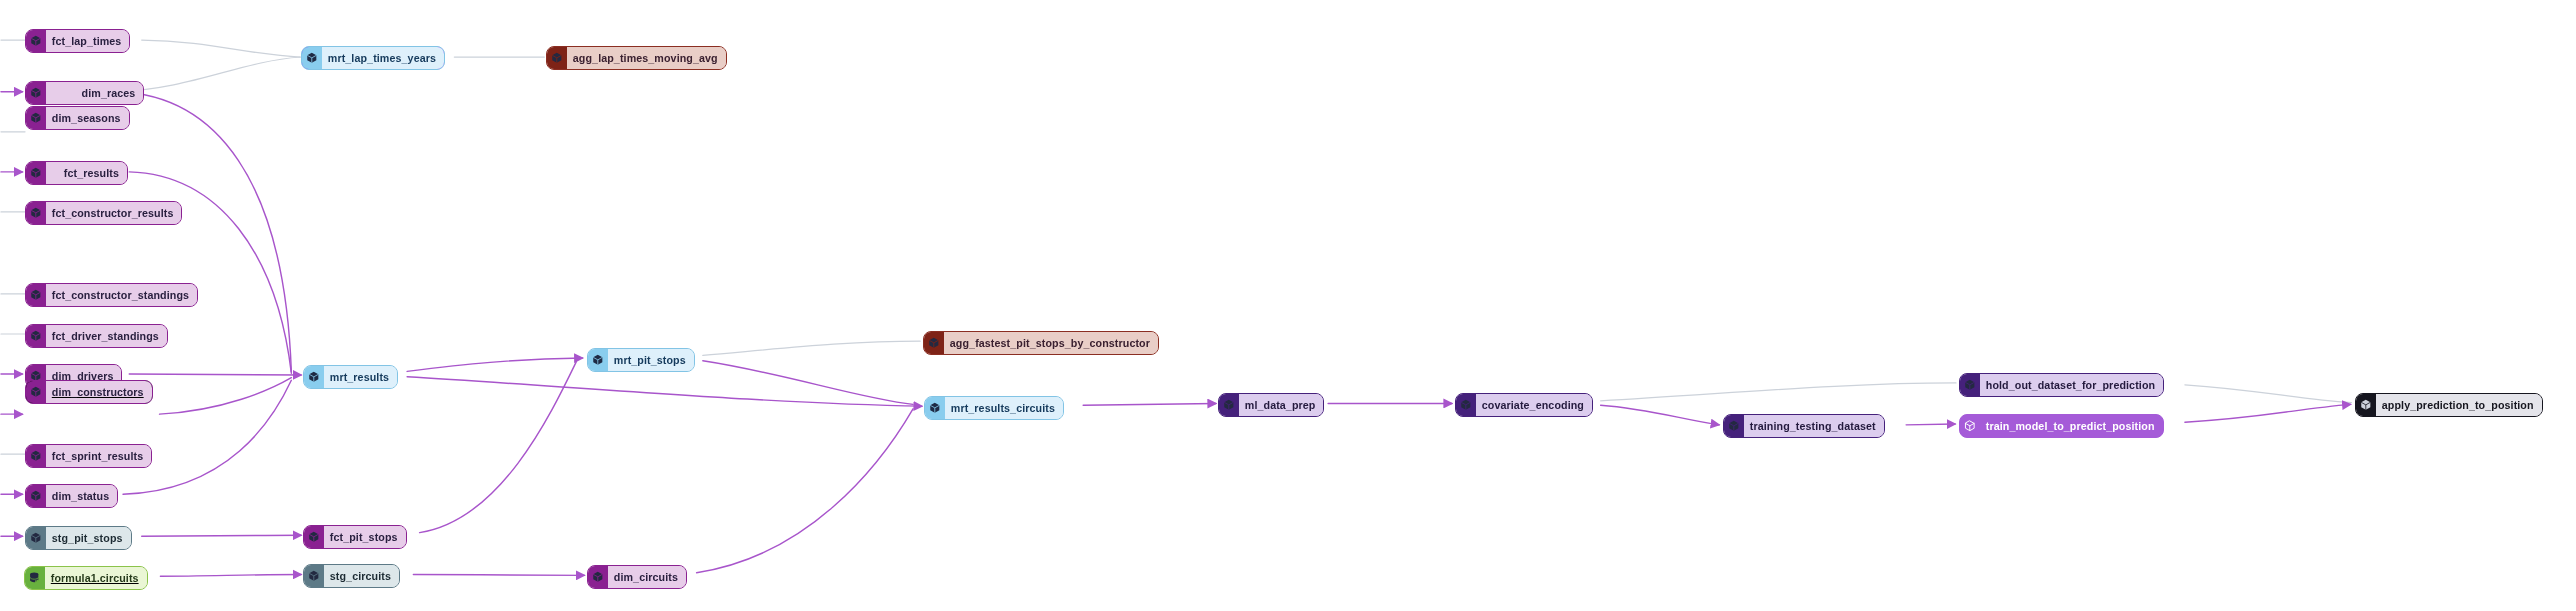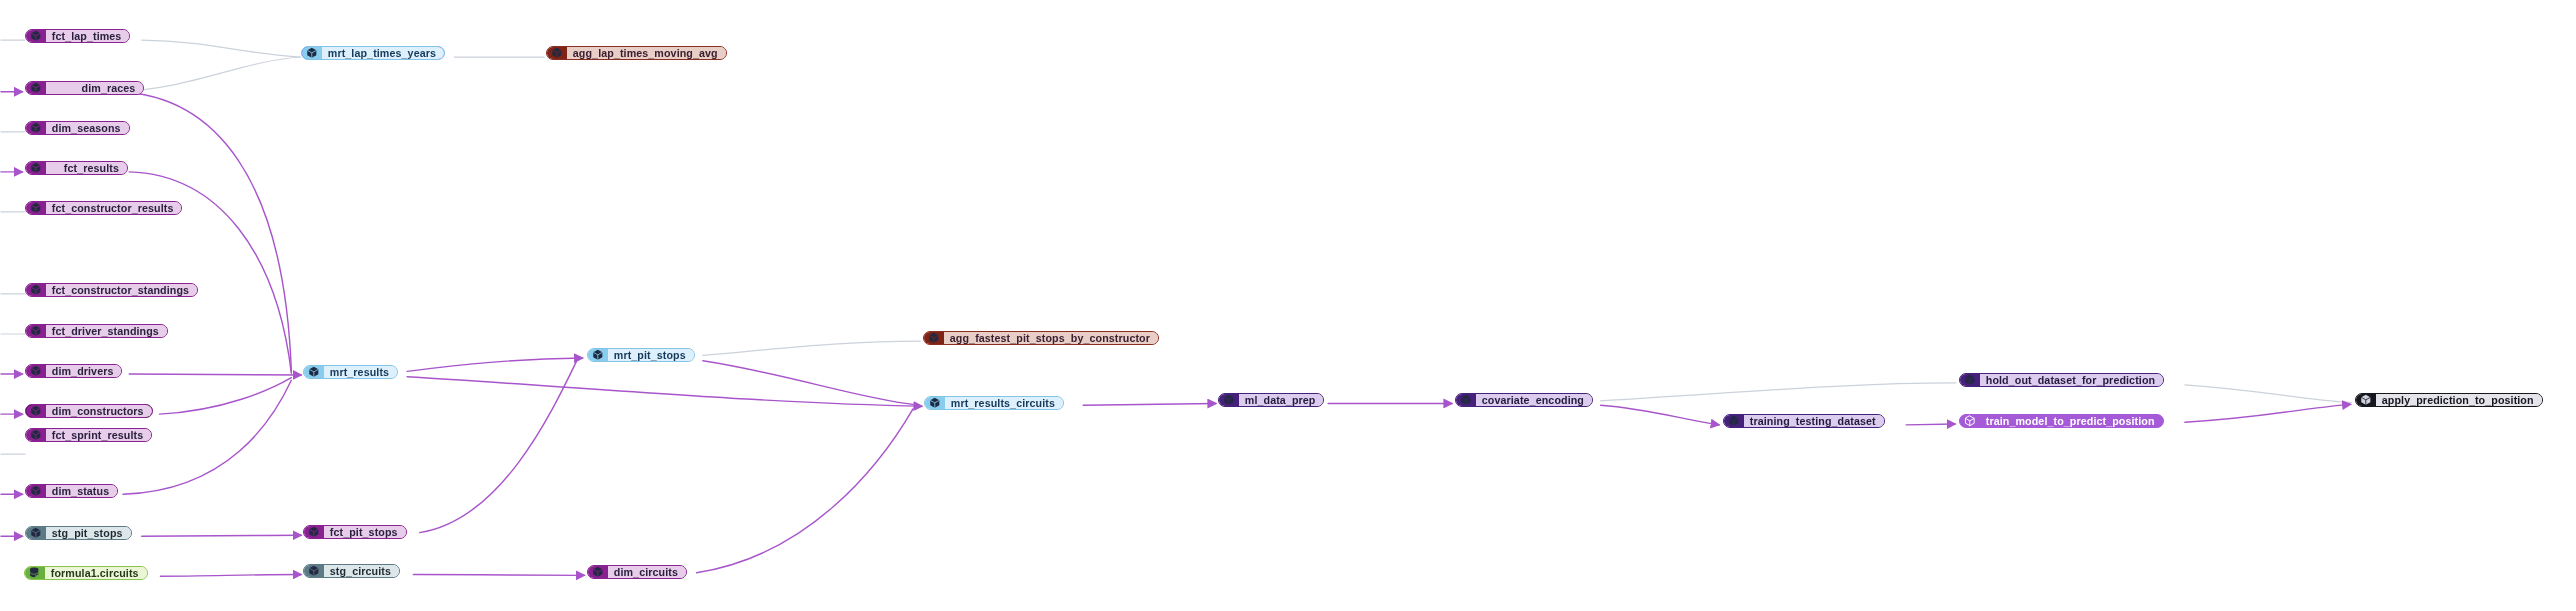--- a/index.html
+++ b/index.html
@@ -1,20 +1,20 @@
 <!DOCTYPE html>
 <html style="font-size:14.3px"><head>
 <meta charset="utf-8">
 <style>
   html,body{margin:0;padding:0;background:#ffffff;}
   .canvas{position:relative;overflow:hidden;background:#ffffff;}
   svg.edges{position:absolute;left:0;top:0;display:block;}
   .nodes-layer{position:absolute;left:0;top:0;width:100%;height:100%;}
   .node{
-    position:absolute;display:flex;align-items:stretch;height:14px;
+    position:absolute;display:flex;align-items:stretch;height:24px;
     border-radius:8px;border:1.8px solid;box-sizing:border-box;overflow:hidden;
     cursor:pointer;background:#fff;
   }
   .node .icon{width:19.6px;flex:none;display:flex;align-items:center;justify-content:center;}
   .node .label{
     display:flex;align-items:center;padding:0 8px 0 6.2px;white-space:nowrap;
     font-family:"Liberation Sans",sans-serif;font-size:10.7px;font-weight:700;letter-spacing:0.1px;
   }
 </style>
 </head>
@@ -76,21 +76,21 @@
       </div>
       <div class="node" style="left: 25px; top: 81px; border-color: rgb(138, 33, 145); background: rgb(231, 205, 233);">
         <span class="icon" style="background: rgb(138, 33, 145);">
           <svg viewBox="0 0 24 24" width="11.6" height="11.6">
             <path d="M12 1.7 L21.4 6.9 V17.1 L12 22.3 L2.6 17.1 V6.9 Z" fill="#232941"></path>
             <path d="M2.6 6.9 L12 12.1 L21.4 6.9 M12 12.1 V22.3" stroke="#8a2191" stroke-width="1.7" fill="none"></path>
           </svg>
         </span>
         <span class="label" style="color: rgb(42, 32, 64); background: rgb(231, 205, 233); padding-left: 36px;">dim_races</span>
       </div>
-      <div class="node" style="left: 25px; top: 121px; border-color: rgb(138, 33, 145); background: rgb(231, 205, 233);">
+      <div class="node" style="left: 25px; top: 106px; border-color: rgb(138, 33, 145); background: rgb(231, 205, 233);">
         <span class="icon" style="background: rgb(138, 33, 145);">
           <svg viewBox="0 0 24 24" width="11.6" height="11.6">
             <path d="M12 1.7 L21.4 6.9 V17.1 L12 22.3 L2.6 17.1 V6.9 Z" fill="#232941"></path>
             <path d="M2.6 6.9 L12 12.1 L21.4 6.9 M12 12.1 V22.3" stroke="#8a2191" stroke-width="1.7" fill="none"></path>
           </svg>
         </span>
         <span class="label" style="color: rgb(42, 32, 64); background: rgb(231, 205, 233);">dim_seasons</span>
       </div>
       <div class="node" style="left: 25px; top: 161px; border-color: rgb(138, 33, 145); background: rgb(231, 205, 233); gap: 12px;">
         <span class="icon" style="background: rgb(138, 33, 145);">
@@ -130,30 +130,30 @@
       </div>
       <div class="node" style="left: 25px; top: 364px; border-color: rgb(138, 33, 145); background: rgb(231, 205, 233);">
         <span class="icon" style="background: rgb(138, 33, 145);">
           <svg viewBox="0 0 24 24" width="11.6" height="11.6">
             <path d="M12 1.7 L21.4 6.9 V17.1 L12 22.3 L2.6 17.1 V6.9 Z" fill="#232941"></path>
             <path d="M2.6 6.9 L12 12.1 L21.4 6.9 M12 12.1 V22.3" stroke="#8a2191" stroke-width="1.7" fill="none"></path>
           </svg>
         </span>
         <span class="label" style="color: rgb(42, 32, 64); background: rgb(231, 205, 233);">dim_drivers</span>
       </div>
-      <div class="node" style="left: 25px; top: 404px; border-color: rgb(138, 33, 145); background: #000000;">
+      <div class="node" style="left: 25px; top: 380px; border-color: rgb(138, 33, 145); background: #000000; text-decoration: underline;">
         <span class="icon" style="background: rgb(138, 33, 145);">
           <svg viewBox="0 0 24 24" width="11.6" height="11.6">
             <path d="M12 1.7 L21.4 6.9 V17.1 L12 22.3 L2.6 17.1 V6.9 Z" fill="#232941"></path>
             <path d="M2.6 6.9 L12 12.1 L21.4 6.9 M12 12.1 V22.3" stroke="#8a2191" stroke-width="1.7" fill="none"></path>
           </svg>
         </span>
         <span class="label" style="color: rgb(42, 32, 64); background: rgb(231, 205, 233);">dim_constructors</span>
       </div>
-      <div class="node" style="left: 25px; top: 428px; border-color: rgb(138, 33, 145); background: rgb(231, 205, 233);">
+      <div class="node" style="left: 25px; top: 444px; border-color: rgb(138, 33, 145); background: rgb(231, 205, 233);">
         <span class="icon" style="background: rgb(138, 33, 145);">
           <svg viewBox="0 0 24 24" width="11.6" height="11.6">
             <path d="M12 1.7 L21.4 6.9 V17.1 L12 22.3 L2.6 17.1 V6.9 Z" fill="#232941"></path>
             <path d="M2.6 6.9 L12 12.1 L21.4 6.9 M12 12.1 V22.3" stroke="#8a2191" stroke-width="1.7" fill="none"></path>
           </svg>
         </span>
         <span class="label" style="color: rgb(42, 32, 64); background: rgb(231, 205, 233);">fct_sprint_results</span>
       </div>
       <div class="node" style="left: 25px; top: 484px; border-color: rgb(138, 33, 145); background: rgb(231, 205, 233);">
         <span class="icon" style="background: rgb(138, 33, 145);">
@@ -166,21 +166,21 @@
       </div>
       <div class="node" style="left: 25px; top: 526px; border-color: rgb(93, 122, 135); background: rgb(221, 231, 234);">
         <span class="icon" style="background: rgb(93, 122, 135);">
           <svg viewBox="0 0 24 24" width="11.6" height="11.6">
             <path d="M12 1.7 L21.4 6.9 V17.1 L12 22.3 L2.6 17.1 V6.9 Z" fill="#232941"></path>
             <path d="M2.6 6.9 L12 12.1 L21.4 6.9 M12 12.1 V22.3" stroke="#5d7a87" stroke-width="1.7" fill="none"></path>
           </svg>
         </span>
         <span class="label" style="color: rgb(29, 43, 51); background: rgb(221, 231, 234);">stg_pit_stops</span>
       </div>
-      <div class="node" style="left: 24px; top: 566px; border-color: rgb(139, 195, 74); background: rgb(234, 246, 213);">
+      <div class="node" style="left: 24px; top: 566px; border-color: rgb(139, 195, 74); background: rgb(234, 246, 213); text-decoration: underline;">
         <span class="icon" style="background: rgb(104, 177, 62);">
           <svg viewBox="0 0 16 16" width="11.6" height="11.6">
             <ellipse cx="7.2" cy="3.2" rx="5.7" ry="2.5" fill="#232941"></ellipse>
             <path d="M1.5 3.2 V11.5 c0 1.4 2.55 2.5 5.7 2.5 s5.7 -1.1 5.7 -2.5 V3.2 Z" fill="#232941"></path>
             <path d="M1.5 7.4 c0 1.4 2.55 2.5 5.7 2.5 s5.7 -1.1 5.7 -2.5" stroke="#68b13e" stroke-width="1.1" fill="none"></path>
             <path d="M8.2 12.6 h5.2 M11.5 10.8 l2 1.8 -2 1.8" stroke="#68b13e" stroke-width="1.4" fill="none"></path>
           </svg>
         </span>
         <span class="label" style="color: rgb(37, 58, 26); background: rgb(234, 246, 213);">formula1.circuits</span>
       </div>

